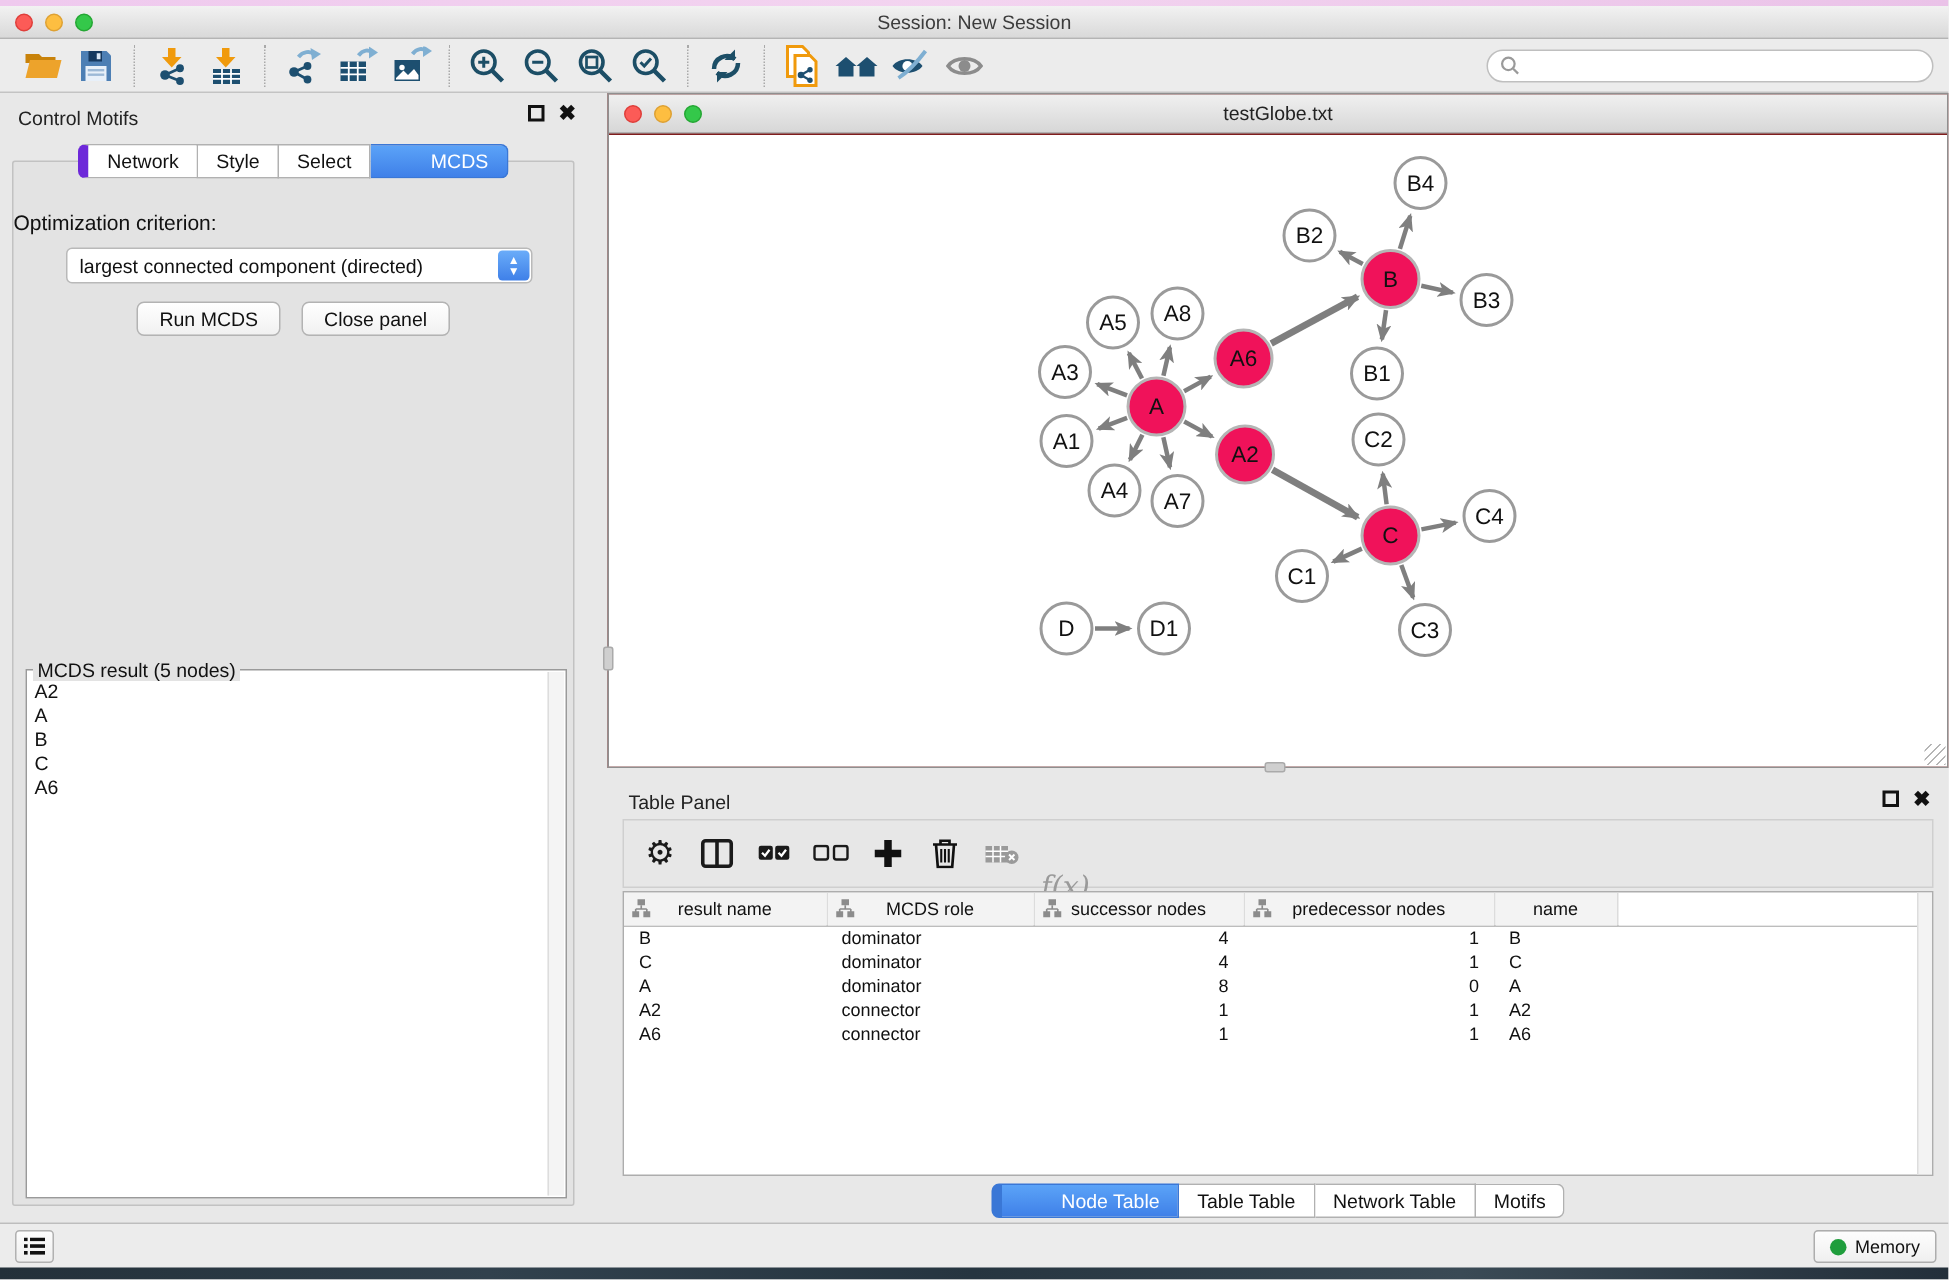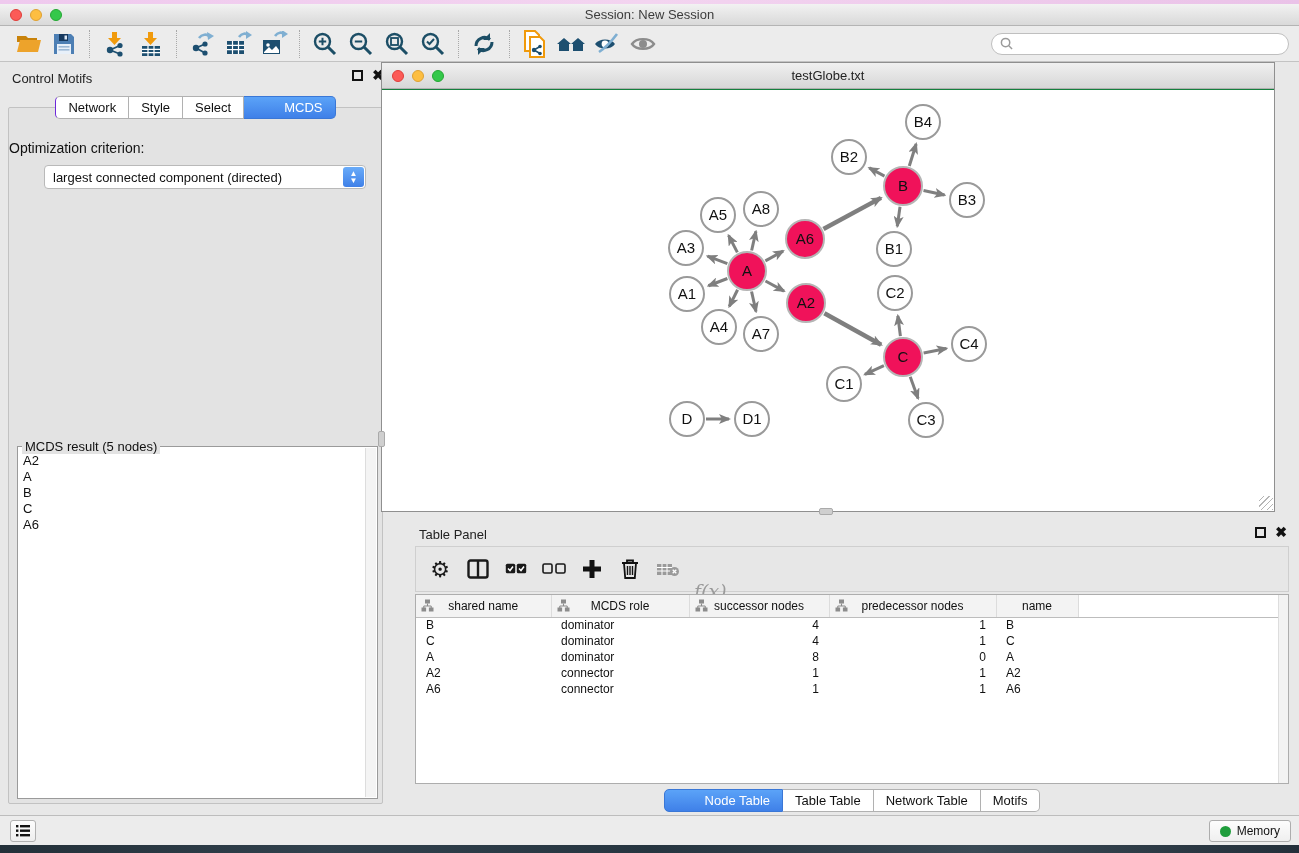--- a/index.html
+++ b/index.html
@@ -35,46 +35,46 @@
   .control-panel { position:absolute; left:8px; top:2px; width:382px; height:744px; }
   .cp-header { height:26px; position:relative; }
   .cp-title { position:absolute; left:4px; top:7px; font-size:13px; color:#222; }
   .panel-icons { position:absolute; right:6px; top:6px; display:flex; gap:9px; align-items:center; }
   .float-ico { width:11px; height:11px; border:2px solid #111; display:inline-block; cursor:pointer; }
   .close-ico { font-size:14px; font-weight:bold; color:#111; line-height:11px; cursor:pointer; }
   .seg-tabs { display:flex; justify-content:center; }
   .cp-tabs { position:absolute; top:32px; left:0; right:7px; display:flex; justify-content:center; z-index:2; }
   .seg { font-size:13px; color:#111; background:#fff; border:1px solid #b1b1b1; border-left:none;
     padding:3px 12px; cursor:pointer; }
-  .seg:first-child { border-left:1px solid #6d28d9; border-radius:5px 0 0 5px; }
+  .seg:first-child { border-left:7px solid #6d28d9; border-radius:5px 0 0 5px; }
   .seg:last-child { border-radius:0 5px 5px 0; }
   .seg.active { background:linear-gradient(#5ba3f8,#3f80e8); color:#fff; border-color:#3a77d6;padding-left:40px; }
   .cp-body { position:absolute; top:43px; left:0; right:7px; bottom:4px; background:#e3e3e3;
     border:1px solid #c2c2c2; border-radius:2px; }
   .opt-label { text-align:left; margin-top:32px; font-size:14px; color:#111; }
-  .combo { position:relative; margin:9px 16px 0 35px; height:24px; background:#fff; border:1px solid #b9b9b9;
+  .combo { position:relative; margin:9px 27px 0 35px; height:24px; background:#fff; border:1px solid #b9b9b9;
     border-radius:4px; display:flex; align-items:center; padding-left:8px; font-size:13px; color:#111; cursor:pointer; }
   .combo .stepper { position:absolute; right:1px; top:1px; bottom:1px; width:21px; border-radius:3px;
     background:linear-gradient(#6aacf9,#3f80e8); color:#fff; display:flex; flex-direction:column;
     align-items:center; justify-content:center; font-size:8px; line-height:7px; }
   .btn-row { display:flex; justify-content:center; gap:14px; margin-top:12px; }
   .mac-btn { background:linear-gradient(#ffffff,#f1f1f1); border:1px solid #b3b3b3; border-radius:5px;
     font-size:13px; color:#111; padding:3px 14px; cursor:pointer; font-family:"Liberation Sans",sans-serif; }
   .mcds-fieldset { position:absolute; left:8px; right:4px; top:338px; bottom:4px;
     border:1px solid #9a9a9a; background:#fff; }
   .mcds-legend { position:absolute; top:-8px; left:4px; background:#e3e3e3; padding:0 3px;
     font-size:13px; color:#111; }
   .mcds-list { position:absolute; inset:6px 12px 2px 2px; overflow:hidden; }
   .mcds-item { font-size:13px; color:#111; line-height:16px; padding-left:3px; cursor:default; }
   .mcds-scroll { position:absolute; top:1px; bottom:1px; right:1px; width:11px; background:#f4f4f4;
     border-left:1px solid #ddd; }
 
   
-  .net-window { position:absolute; left:381px; top:0px; width:894px; height:450px;
-    border:1px solid #8f8f8f; background:#15803d; }
+  .net-window { position:absolute; left:405px; top:0px; width:894px; height:450px;
+    border:1px solid #8f8f8f; background:#7f1d1d; }
   .net-titlebar { height:26px; background:linear-gradient(#f0f0f0,#d7d7d7); border-bottom:1px solid #b0b0b0;
     position:relative; display:flex; align-items:center; justify-content:center; }
   .net-titlebar .lights { top:7px; }
   .net-title { font-size:13px; color:#222; }
   .net-canvas { position:absolute; top:27px; left:0; right:0; bottom:0; background:#fff; overflow:hidden; }
   .grip { position:absolute; right:1px; bottom:1px; width:14px; height:14px; cursor:nwse-resize;
     background:repeating-linear-gradient(135deg,transparent,transparent 3px,#b5b5b5 3px,#b5b5b5 4px); }
   .edge-thumb-left { position:absolute; left:-4px; top:368px; width:7px; height:16px; background:#cfcfcf;
     border:1px solid #aaa; border-radius:2px; }
   .edge-thumb-bottom { position:absolute; left:437px; bottom:-4px; width:14px; height:7px; background:#cfcfcf;
@@ -281,20 +281,24 @@
           <div class="seg active">MCDS</div>
         </div>
       <div class="cp-body">
         <div class="opt-label">Optimization criterion:</div>
         <div class="combo">
           <span>largest connected component (directed)</span>
           <span class="stepper">
               <span>▲</span>
               <span>▼</span>
             </span>
+        </div>
+        <div class="btn-row">
+          <button class="mac-btn">Run MCDS</button>
+          <button class="mac-btn">Close panel</button>
         </div>
         <div class="mcds-fieldset">
           <span class="mcds-legend">MCDS result (5 nodes)</span>
           <div class="mcds-list" id="mcds-list">
               <div class="mcds-item">A2</div>
               <div class="mcds-item">A</div>
               <div class="mcds-item">B</div>
               <div class="mcds-item">C</div>
               <div class="mcds-item">A6</div>
             </div>
@@ -501,21 +505,21 @@
             </colgroup>
           <thead>
               <tr id="table-head-row">
                 <th>
                   <svg class="th-ico" width="13" height="13" viewBox="0 0 13 13">
                     <rect x="4" y="0.5" width="5" height="4" fill="#8c8c8c"></rect>
                     <path d="M6.5 4.5v2.5M2.8 7v2M10.2 7v2M2.8 7h7.4" stroke="#8c8c8c" stroke-width="1.1" fill="none"></path>
                     <rect x="0.5" y="8.5" width="4.6" height="4" fill="#8c8c8c"></rect>
                     <rect x="7.9" y="8.5" width="4.6" height="4" fill="#8c8c8c"></rect>
                   </svg>
-                  <span class="th-label">shared name</span>
+                  <span class="th-label">result name</span>
                 </th>
                 <th>
                   <svg class="th-ico" width="13" height="13" viewBox="0 0 13 13">
                     <rect x="4" y="0.5" width="5" height="4" fill="#8c8c8c"></rect>
                     <path d="M6.5 4.5v2.5M2.8 7v2M10.2 7v2M2.8 7h7.4" stroke="#8c8c8c" stroke-width="1.1" fill="none"></path>
                     <rect x="0.5" y="8.5" width="4.6" height="4" fill="#8c8c8c"></rect>
                     <rect x="7.9" y="8.5" width="4.6" height="4" fill="#8c8c8c"></rect>
                   </svg>
                   <span class="th-label">MCDS role</span>
                 </th>

